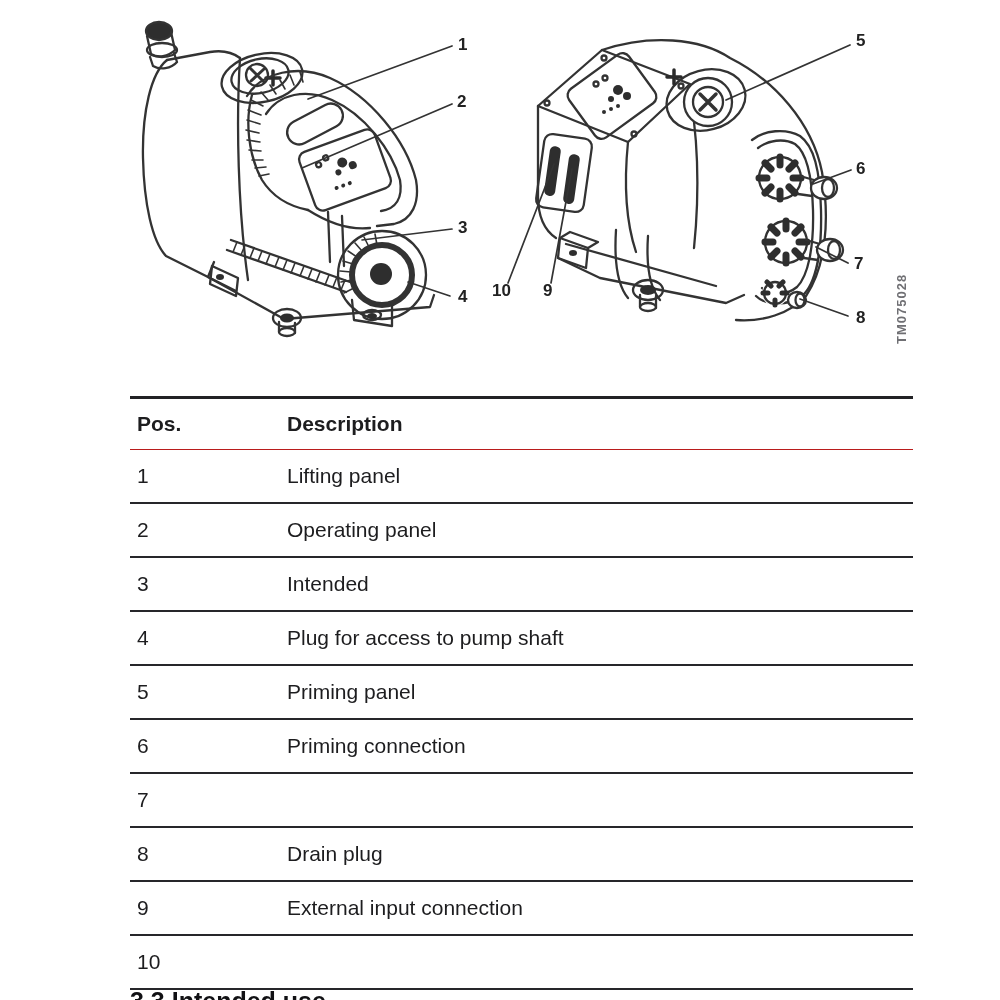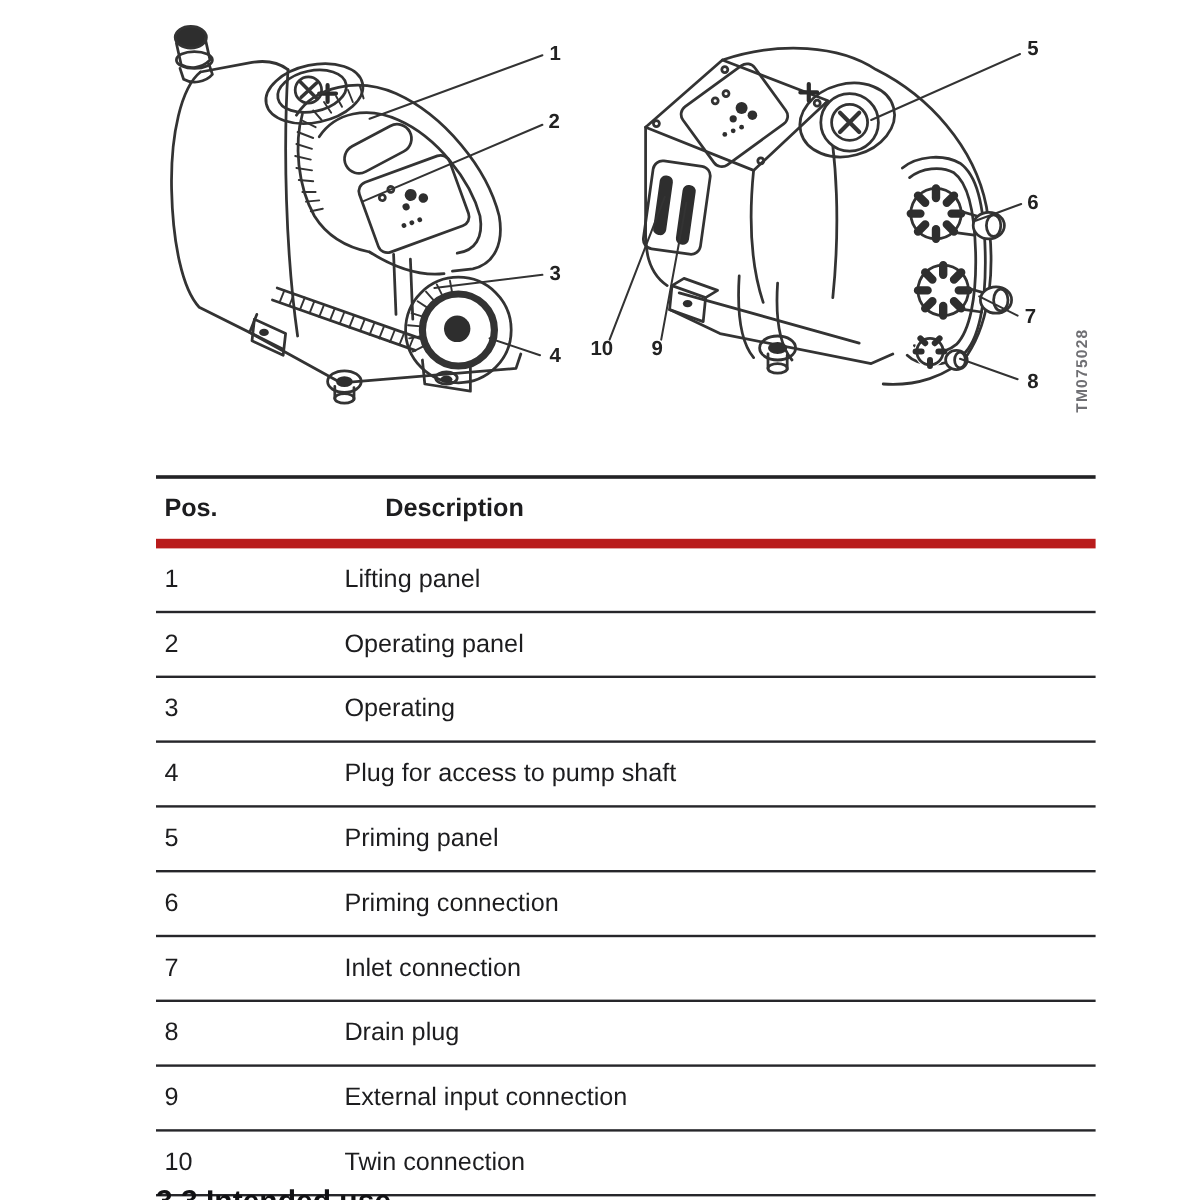--- a/index.html
+++ b/index.html
@@ -19,21 +19,21 @@
   }
   .doc-table{
     position:absolute;left:130px;top:396px;width:783px;
     border-top:3px solid #222225;
     font-size:21px;
   }
   .t-row{
     display:flex;align-items:center;height:52px;
     border-bottom:2px solid #26262a;
   }
-  .t-row.t-header{height:50px;border-bottom:8px solid #b91c1c;font-weight:bold;gap:34px;}
+  .t-row.t-header{height:50px;border-bottom:1px solid #b91c1c;font-weight:bold;}
   .c-pos{width:150px;padding-left:7px;flex:0 0 auto;}
   .c-desc{flex:1 1 auto;}
   .section-heading{
     position:absolute;left:130px;top:987px;
     font-size:25px;font-weight:bold;color:#111114;white-space:nowrap;
   }
 </style>
 </head>
 <body>
 
@@ -245,47 +245,45 @@
     <div class="t-row">
       <div class="c-pos">1</div>
       <div class="c-desc">Lifting panel</div>
     </div>
     <div class="t-row">
       <div class="c-pos">2</div>
       <div class="c-desc">Operating panel</div>
     </div>
     <div class="t-row">
       <div class="c-pos">3</div>
-      <div class="c-desc">Operating</div>
+      <div class="c-desc">Intended</div>
     </div>
     <div class="t-row">
       <div class="c-pos">4</div>
       <div class="c-desc">Plug for access to pump shaft</div>
     </div>
     <div class="t-row">
       <div class="c-pos">5</div>
       <div class="c-desc">Priming panel</div>
     </div>
     <div class="t-row">
       <div class="c-pos">6</div>
       <div class="c-desc">Priming connection</div>
     </div>
     <div class="t-row">
       <div class="c-pos">7</div>
-      <div class="c-desc">Inlet connection</div>
     </div>
     <div class="t-row">
       <div class="c-pos">8</div>
       <div class="c-desc">Drain plug</div>
     </div>
     <div class="t-row">
       <div class="c-pos">9</div>
       <div class="c-desc">External input connection</div>
     </div>
     <div class="t-row">
       <div class="c-pos">10</div>
-      <div class="c-desc">Twin connection</div>
     </div>
   </div>
 
   <div class="section-heading">3.3 Intended use</div>
 
 </div>
 
 </body></html>

